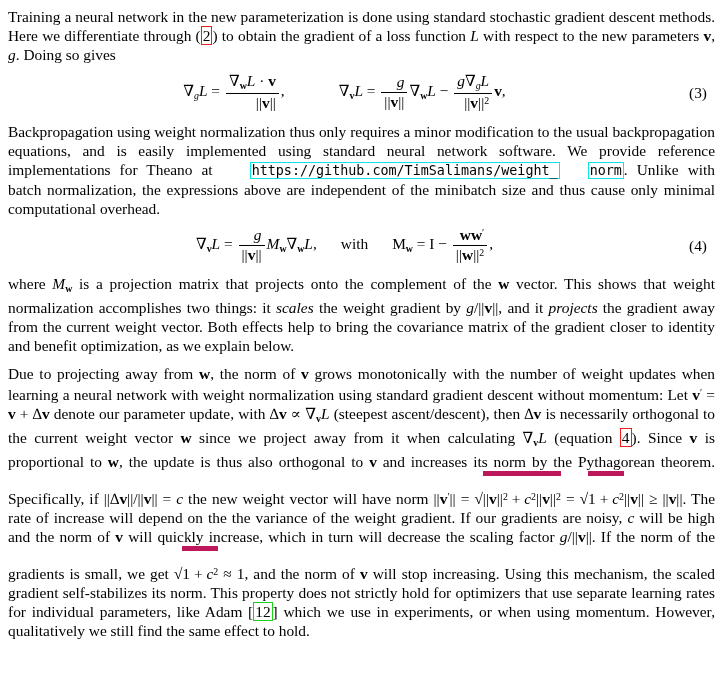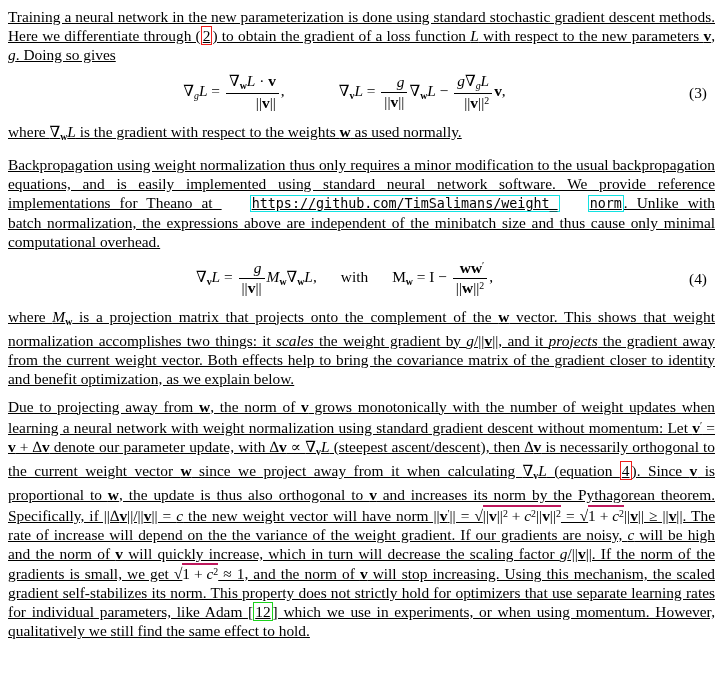--- a/index.html
+++ b/index.html
@@ -3,44 +3,43 @@
 <meta charset="utf-8">
 <style>
   html,body{margin:0;padding:0;}
   body{
     width:728px;height:679px;overflow:hidden;
     background:#ffffff;color:#000000;
     font-family:"Liberation Serif","DejaVu Serif",serif;
     font-size:15.4px;line-height:19px;
   }
   .page{padding:7px 13px 0 8px;}
-  .para{text-align:justify;margin:0 0 9px 0;text-decoration:underline;}
+  .para{text-align:justify;margin:0 0 9px 0;}
   .equation{position:relative;text-align:center;margin:3px 0 10px 0;padding-right:34px;text-decoration:underline;}
   .eq-body{display:inline-block;vertical-align:middle;}
   .eqnum{position:absolute;right:8px;top:50%;transform:translateY(-50%);}
   .frac{display:inline-block;vertical-align:middle;text-align:right;line-height:1.1;margin:0 2px;}
   .frac .num{display:block;padding:0 3px 1px;}
   .frac .den{display:block;border-top:1px solid #000;padding:1px 3px 0;}
   .r-p{}
   .r-i{font-style:italic;}
   .r-b{font-weight:bold;}
   .r-sub{font-size:64%;vertical-align:-0.3em;}
   .r-sup{font-size:64%;vertical-align:0.45em;}
   .r-m{font-family:"DejaVu Sans Mono","Liberation Mono",monospace;font-size:87%;margin-left:28px;}
   .r-boxr{border:1.5px solid #ee1c1a;padding:0 1px;}
   .r-boxc{border:1.5px solid #12e2e2;padding:0 1px;}
   .r-boxg{border:1.5px solid #1bd21b;padding:0 1px;}
-  .r-ol{display:inline-block;border-top:2px solid #be185d;line-height:1.05;padding-top:1px;}
+  .r-ol{display:inline-block;border-top:5px solid #be185d;line-height:1.05;padding-top:15px;}
   .r-gap3{display:inline-block;width:54px;}
   .r-gap2{display:inline-block;width:24px;}
 </style>
 </head>
 <body>
 
 <div class="page">
     <div class="para"><span class="r-p">Training a neural network in the new parameterization is done using standard stochastic gradient descent methods. Here we differentiate through (</span><span class="r-boxr">2</span><span class="r-p">) to obtain the gradient of a loss function </span><span class="r-i">L</span><span class="r-p"> with respect to the new parameters </span><span class="r-b">v</span><span class="r-p">, </span><span class="r-i">g</span><span class="r-p">. Doing so gives</span></div>
     <div class="equation"><span class="eq-body"><span class="r-p">∇</span><span class="r-sub r-i">g</span><span class="r-i">L</span><span class="r-p"> = </span><span class="frac"><span class="num"><span class="r-p">∇</span><span class="r-sub r-b">w</span><span class="r-i">L</span><span class="r-p"> · </span><span class="r-b">v</span></span><span class="den"><span class="r-p">||</span><span class="r-b">v</span><span class="r-p">||</span></span></span><span class="r-p">,</span><span class="r-gap3"></span><span class="r-p">∇</span><span class="r-sub r-b">v</span><span class="r-i">L</span><span class="r-p"> = </span><span class="frac"><span class="num"><span class="r-i">g</span></span><span class="den"><span class="r-p">||</span><span class="r-b">v</span><span class="r-p">||</span></span></span><span class="r-p">∇</span><span class="r-sub r-b">w</span><span class="r-i">L</span><span class="r-p"> − </span><span class="frac"><span class="num"><span class="r-i">g</span><span class="r-p">∇</span><span class="r-sub r-i">g</span><span class="r-i">L</span></span><span class="den"><span class="r-p">||</span><span class="r-b">v</span><span class="r-p">||</span><span class="r-sup">2</span></span></span><span class="r-b">v</span><span class="r-p">,</span></span><span class="eqnum">(3)</span></div>
-    <div class="para"><span class="r-p">where </span><span class="r-p">∇</span><span class="r-sub r-b">w</span><span class="r-i">L</span><span class="r-p"> is the gradient with respect to the weights </span><span class="r-b">w</span><span class="r-p"> as used normally.</span></div>
     <div class="para"><span class="r-p">Backpropagation using weight normalization thus only requires a minor modification to the usual backpropagation equations, and is easily implemented using standard neural network software. We provide reference implementations for Theano at </span><span class="r-m r-boxc">https://github.com/TimSalimans/weight_</span><span class="r-p">​</span><span class="r-m r-boxc">norm</span><span class="r-p">. Unlike with batch normalization, the expressions above are independent of the minibatch size and thus cause only minimal computational overhead.</span></div>
     <div class="equation"><span class="eq-body"><span class="r-p">∇</span><span class="r-sub r-b">v</span><span class="r-i">L</span><span class="r-p"> = </span><span class="frac"><span class="num"><span class="r-i">g</span></span><span class="den"><span class="r-p">||</span><span class="r-b">v</span><span class="r-p">||</span></span></span><span class="r-i">M</span><span class="r-sub r-b">w</span><span class="r-p">∇</span><span class="r-sub r-b">w</span><span class="r-i">L</span><span class="r-p">,</span><span class="r-gap2"></span><span class="r-p">with</span><span class="r-gap2"></span><span class="r-p">M</span><span class="r-sub r-b">w</span><span class="r-p"> = I − </span><span class="frac"><span class="num"><span class="r-b">w</span><span class="r-b">w</span><span class="r-sup">′</span></span><span class="den"><span class="r-p">||</span><span class="r-b">w</span><span class="r-p">||</span><span class="r-sup">2</span></span></span><span class="r-p">,</span></span><span class="eqnum">(4)</span></div>
     <div class="para"><span class="r-p">where </span><span class="r-i">M</span><span class="r-sub r-b">w</span><span class="r-p"> is a projection matrix that projects onto the complement of the </span><span class="r-b">w</span><span class="r-p"> vector. This shows that weight normalization accomplishes two things: it </span><span class="r-i">scales</span><span class="r-p"> the weight gradient by </span><span class="r-i">g</span><span class="r-p">/||</span><span class="r-b">v</span><span class="r-p">||, and it </span><span class="r-i">projects</span><span class="r-p"> the gradient away from the current weight vector. Both effects help to bring the covariance matrix of the gradient closer to identity and benefit optimization, as we explain below.</span></div>
     <div class="para"><span class="r-p">Due to projecting away from </span><span class="r-b">w</span><span class="r-p">, the norm of </span><span class="r-b">v</span><span class="r-p"> grows monotonically with the number of weight updates when learning a neural network with weight normalization using standard gradient descent without momentum: Let </span><span class="r-b">v</span><span class="r-sup">′</span><span class="r-p"> = </span><span class="r-b">v</span><span class="r-p"> + ∆</span><span class="r-b">v</span><span class="r-p"> denote our parameter update, with ∆</span><span class="r-b">v</span><span class="r-p"> ∝ </span><span class="r-p">∇</span><span class="r-sub r-b">v</span><span class="r-i">L</span><span class="r-p"> (steepest ascent/descent), then ∆</span><span class="r-b">v</span><span class="r-p"> is necessarily orthogonal to the current weight vector </span><span class="r-b">w</span><span class="r-p"> since we project away from it when calculating </span><span class="r-p">∇</span><span class="r-sub r-b">v</span><span class="r-i">L</span><span class="r-p"> (equation </span><span class="r-boxr">4</span><span class="r-p">). Since </span><span class="r-b">v</span><span class="r-p"> is proportional to </span><span class="r-b">w</span><span class="r-p">, the update is thus also orthogonal to </span><span class="r-b">v</span><span class="r-p"> and increases its norm by the Pythagorean theorem. Specifically, if ||∆</span><span class="r-b">v</span><span class="r-p">||/||</span><span class="r-b">v</span><span class="r-p">|| = </span><span class="r-i">c</span><span class="r-p"> the new weight vector will have norm ||</span><span class="r-b">v</span><span class="r-sup">′</span><span class="r-p">|| = √</span><span class="r-ol"><span class="r-p">||</span><span class="r-b">v</span><span class="r-p">||</span><span class="r-sup">2</span><span class="r-p"> + </span><span class="r-i">c</span><span class="r-sup">2</span><span class="r-p">||</span><span class="r-b">v</span><span class="r-p">||</span><span class="r-sup">2</span></span><span class="r-p"> = √</span><span class="r-ol"><span class="r-p">1 + </span><span class="r-i">c</span><span class="r-sup">2</span></span><span class="r-p">||</span><span class="r-b">v</span><span class="r-p">|| ≥ ||</span><span class="r-b">v</span><span class="r-p">||. The rate of increase will depend on the the variance of the weight gradient. If our gradients are noisy, </span><span class="r-i">c</span><span class="r-p"> will be high and the norm of </span><span class="r-b">v</span><span class="r-p"> will quickly increase, which in turn will decrease the scaling factor </span><span class="r-i">g</span><span class="r-p">/||</span><span class="r-b">v</span><span class="r-p">||. If the norm of the gradients is small, we get √</span><span class="r-ol"><span class="r-p">1 + </span><span class="r-i">c</span><span class="r-sup">2</span></span><span class="r-p"> ≈ 1, and the norm of </span><span class="r-b">v</span><span class="r-p"> will stop increasing. Using this mechanism, the scaled gradient self-stabilizes its norm. This property does not strictly hold for optimizers that use separate learning rates for individual parameters, like Adam [</span><span class="r-boxg">12</span><span class="r-p">] which we use in experiments, or when using momentum. However, qualitatively we still find the same effect to hold.</span></div>
   </div>
 
 </body></html>

